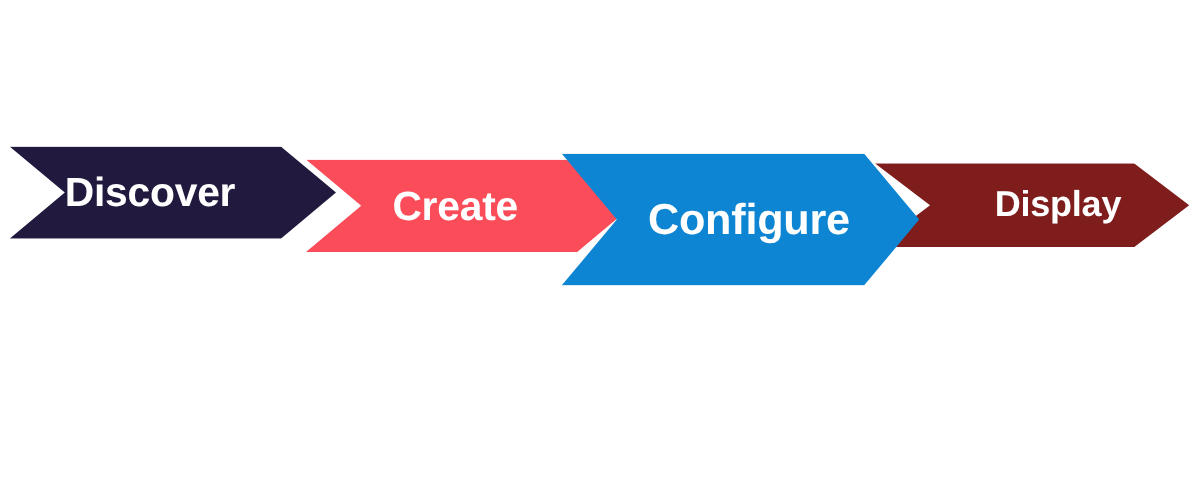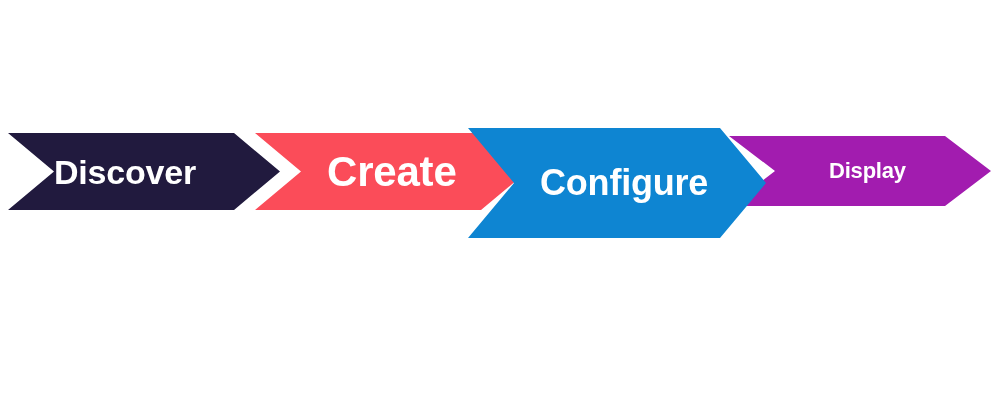--- a/index.html
+++ b/index.html
@@ -40,36 +40,36 @@
       100% 50%,
       calc(100% - 46px) 100%,
       0% 100%,
       46px 50%
     );
   }
 
   
   #step-discover {
     left: 8px;
-    top: 133px;
+    top: 122px;
     width: 272px;
     height: 77px;
     background: #211A3E;
     font-size: 34px;
     padding-left: 46px;
   }
 
   
   #step-create {
     left: 255px;
     top: 133px;
     width: 272px;
     height: 77px;
     background: #FB4C59;
-    font-size: 42px;
+    font-size: 34px;
     padding-left: 72px;
   }
 
   
   #step-configure {
     left: 468px;
     top: 128px;
     width: 298px;
     height: 110px;
     background: #0E85D2;
@@ -77,22 +77,22 @@
     padding-left: 72px;
     z-index: 3;
   }
 
   
   #step-display {
     left: 729px;
     top: 136px;
     width: 262px;
     height: 70px;
-    background: #a21caf;
-    font-size: 22px;
+    background: #7f1d1d;
+    font-size: 30px;
     padding-left: 100px;
     z-index: 1;
   }
 
   #step-discover  { z-index: 4; }
   #step-create    { z-index: 3; }
   #step-configure { z-index: 5; }
 
   .chev-label {
     display: block;

